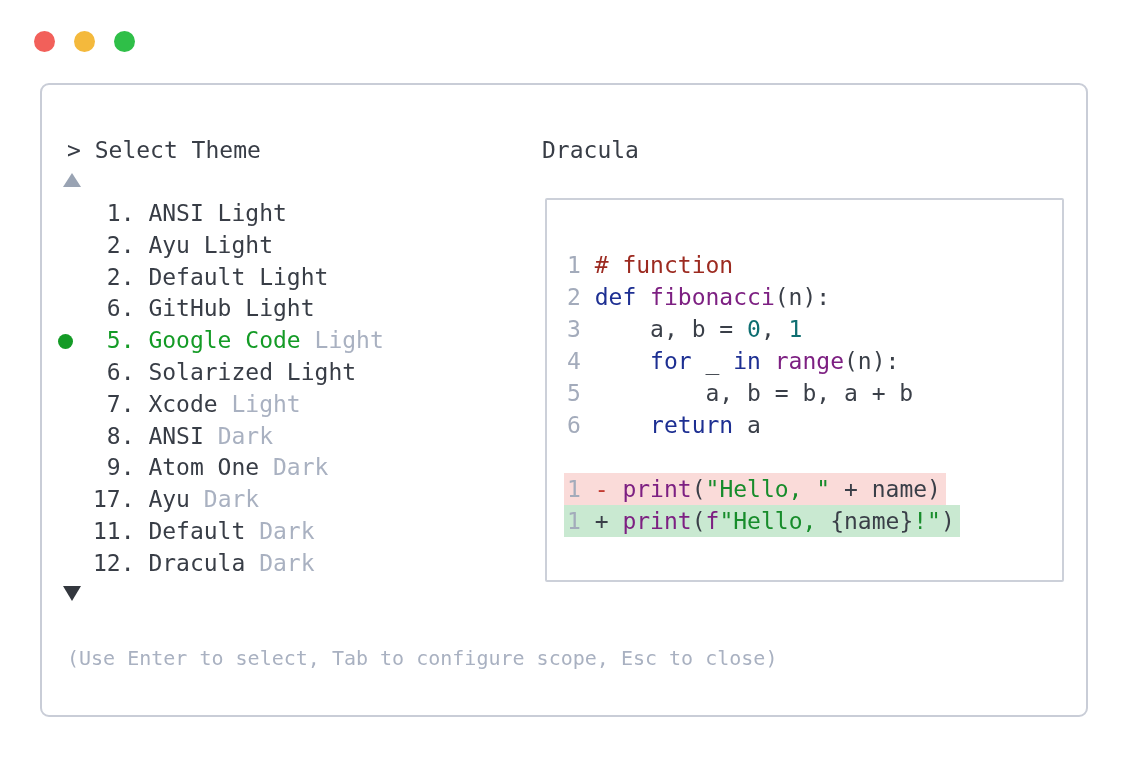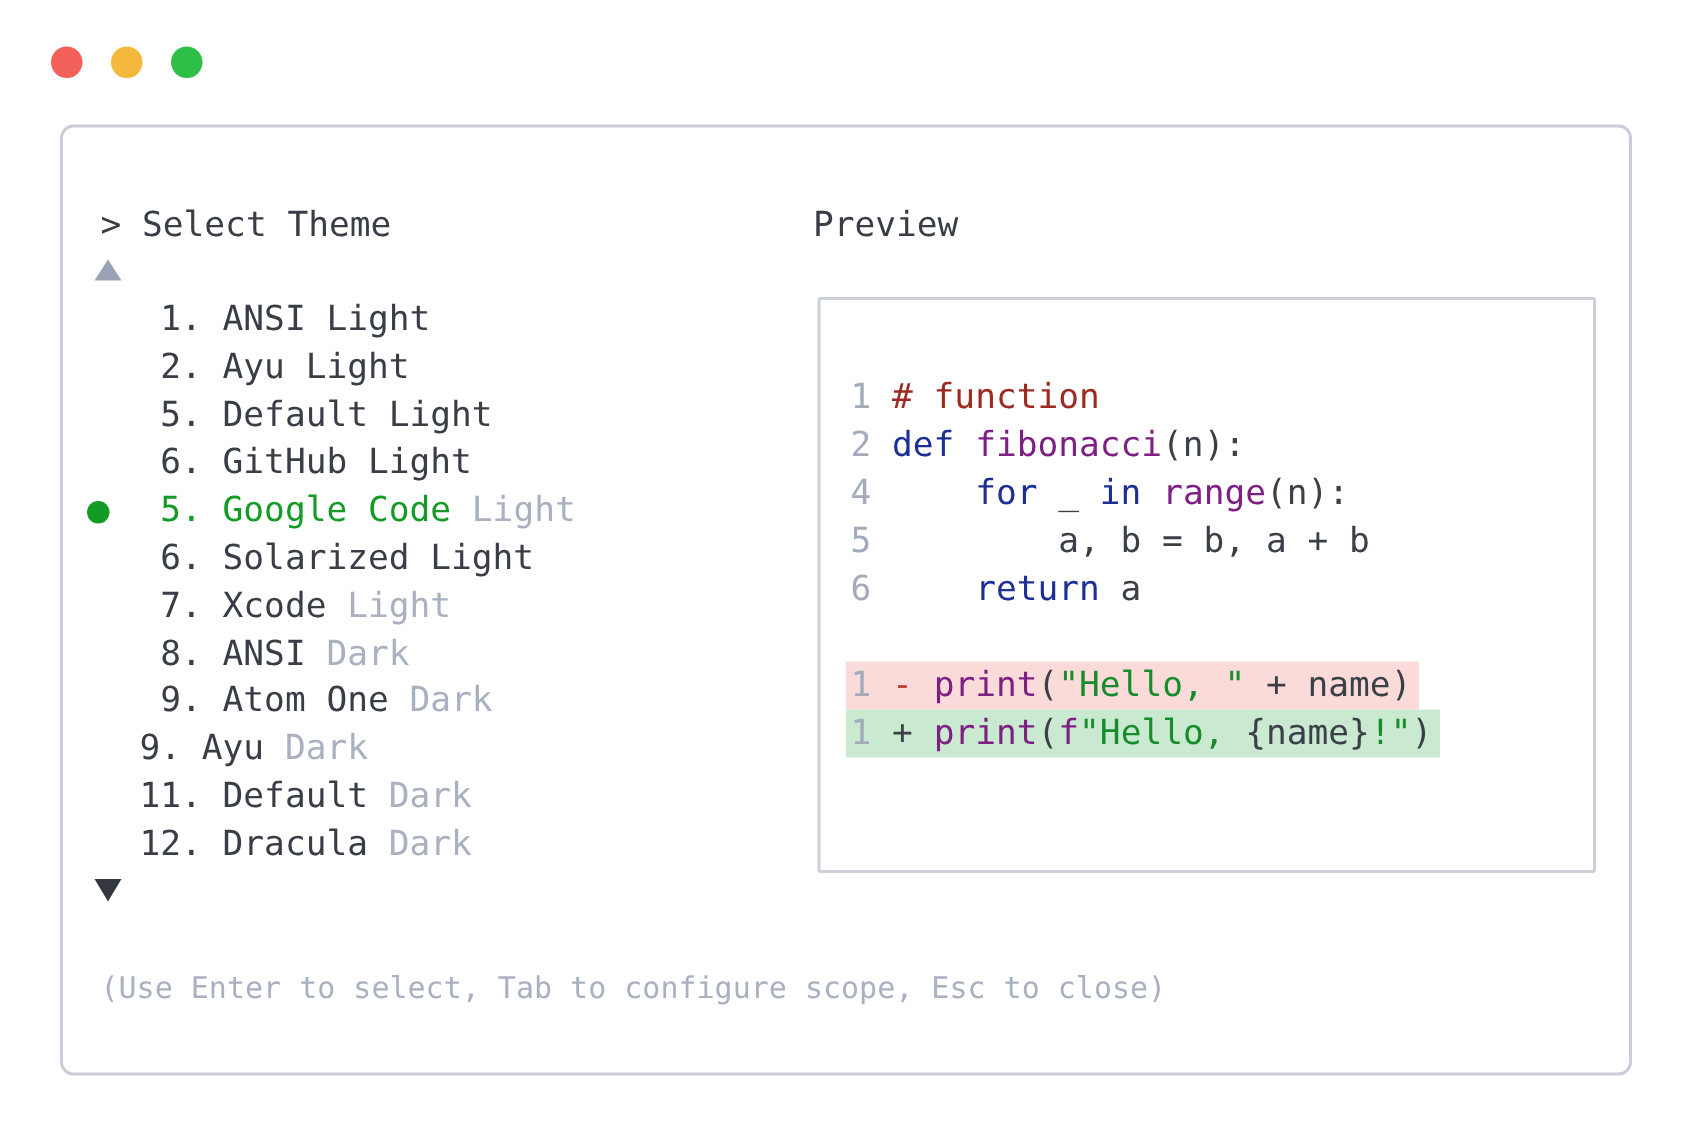--- a/index.html
+++ b/index.html
@@ -62,44 +62,45 @@
 <body>
 
 <div class="traffic-lights">
   <span class="light red"></span>
   <span class="light yellow"></span>
   <span class="light green"></span>
 </div>
 
 <div class="panel">
   <div class="prompt">&gt; Select Theme</div>
-  <div class="preview-title">Preview</div>
+  <div class="preview-title">Dracula</div>
 
   <div class="scroll-up-icon"></div>
   <div class="theme-list">
       <div class="theme-row"><span class="tok-listname"> 1. ANSI Light</span></div>
       <div class="theme-row"><span class="tok-listname"> 2. Ayu Light</span></div>
-      <div class="theme-row"><span class="tok-listname"> 5. Default Light</span></div>
+      <div class="theme-row"><span class="tok-listname"> 2. Default Light</span></div>
       <div class="theme-row"><span class="tok-listname"> 6. GitHub Light</span></div>
       <div class="theme-row selected"><span class="tok-listname"> 5. Google Code</span><span class="tok-muted"> Light</span></div>
       <div class="theme-row"><span class="tok-listname"> 6. Solarized Light</span></div>
       <div class="theme-row"><span class="tok-listname"> 7. Xcode</span><span class="tok-muted"> Light</span></div>
       <div class="theme-row"><span class="tok-listname"> 8. ANSI</span><span class="tok-muted"> Dark</span></div>
       <div class="theme-row"><span class="tok-listname"> 9. Atom One</span><span class="tok-muted"> Dark</span></div>
-      <div class="theme-row"><span class="tok-listname">9. Ayu</span><span class="tok-muted"> Dark</span></div>
+      <div class="theme-row"><span class="tok-listname">17. Ayu</span><span class="tok-muted"> Dark</span></div>
       <div class="theme-row"><span class="tok-listname">11. Default</span><span class="tok-muted"> Dark</span></div>
       <div class="theme-row"><span class="tok-listname">12. Dracula</span><span class="tok-muted"> Dark</span></div>
     </div>
   <div class="selected-dot"></div>
   <div class="scroll-down-icon"></div>
 
   <div class="preview-box">
     <div class="code-lines">
         <div class="code-row"><span class="line-inner"><span class="tok-linenum">1 </span><span style="color: rgb(156, 42, 32);"># function</span></span></div>
         <div class="code-row"><span class="line-inner"><span class="tok-linenum">2 </span><span style="color: rgb(29, 47, 146);">def</span><span style="color: rgb(58, 63, 72);"> </span><span style="color: rgb(125, 32, 130);">fibonacci</span><span style="color: rgb(58, 63, 72);">(n):</span></span></div>
+        <div class="code-row"><span class="line-inner"><span class="tok-linenum">3 </span><span style="color: rgb(58, 63, 72);">    a, b = </span><span style="color: rgb(14, 110, 113);">0</span><span style="color: rgb(58, 63, 72);">, </span><span style="color: rgb(14, 110, 113);">1</span></span></div>
         <div class="code-row"><span class="line-inner"><span class="tok-linenum">4 </span><span style="color: rgb(58, 63, 72);">    </span><span style="color: rgb(29, 47, 146);">for</span><span style="color: rgb(58, 63, 72);"> _ </span><span style="color: rgb(29, 47, 146);">in</span><span style="color: rgb(58, 63, 72);"> </span><span style="color: rgb(125, 32, 130);">range</span><span style="color: rgb(58, 63, 72);">(n):</span></span></div>
         <div class="code-row"><span class="line-inner"><span class="tok-linenum">5 </span><span style="color: rgb(58, 63, 72);">        a, b = b, a + b</span></span></div>
         <div class="code-row"><span class="line-inner"><span class="tok-linenum">6 </span><span style="color: rgb(58, 63, 72);">    </span><span style="color: rgb(29, 47, 146);">return</span><span style="color: rgb(58, 63, 72);"> a</span></span></div>
         <div class="code-row"><span class="line-inner"><span class="tok-linenum"> </span></span></div>
         <div class="code-row"><span class="line-inner bg-removed"><span class="tok-linenum">1 </span><span style="color: rgb(194, 59, 49);">-</span><span style="color: rgb(58, 63, 72);"> </span><span style="color: rgb(125, 32, 130);">print</span><span style="color: rgb(58, 63, 72);">(</span><span style="color: rgb(23, 140, 43);">"Hello, "</span><span style="color: rgb(58, 63, 72);"> + name)</span></span></div>
         <div class="code-row"><span class="line-inner bg-added"><span class="tok-linenum">1 </span><span style="color: rgb(58, 63, 72);">+</span><span style="color: rgb(58, 63, 72);"> </span><span style="color: rgb(125, 32, 130);">print</span><span style="color: rgb(58, 63, 72);">(</span><span style="color: rgb(125, 32, 130);">f</span><span style="color: rgb(23, 140, 43);">"Hello, </span><span style="color: rgb(58, 63, 72);">{name}</span><span style="color: rgb(23, 140, 43);">!"</span><span style="color: rgb(58, 63, 72);">)</span></span></div>
       </div>
   </div>
 
   <div class="hint">(Use Enter to select, Tab to configure scope, Esc to close)</div>

